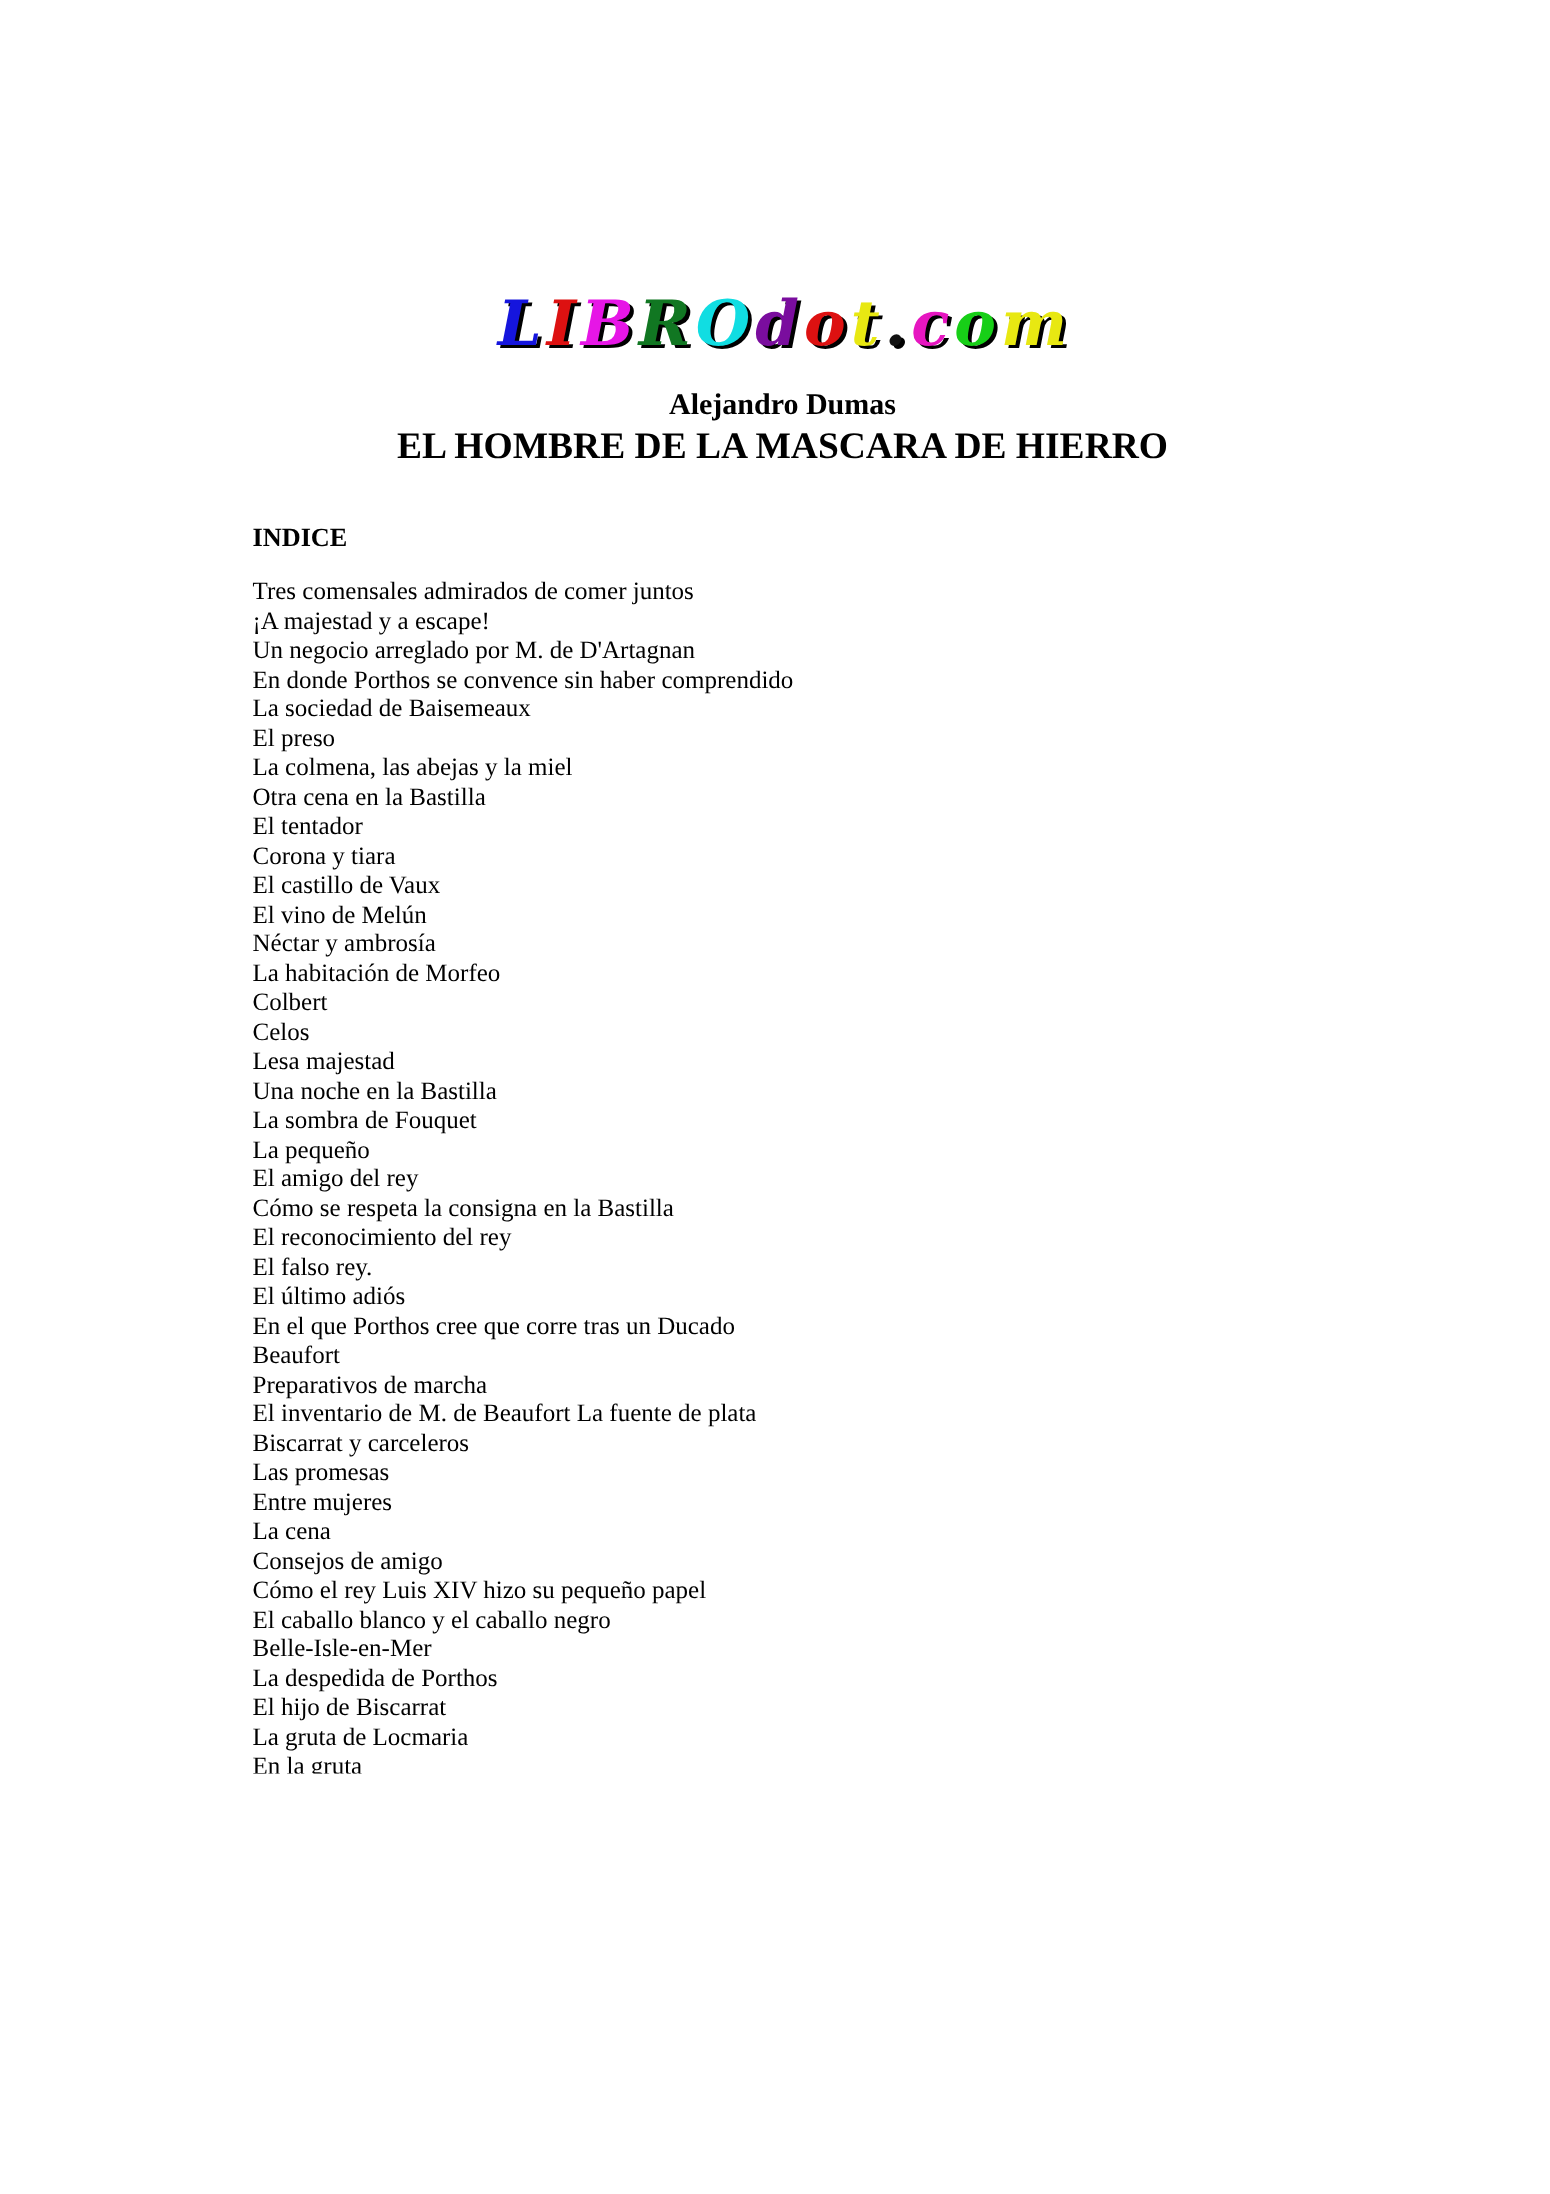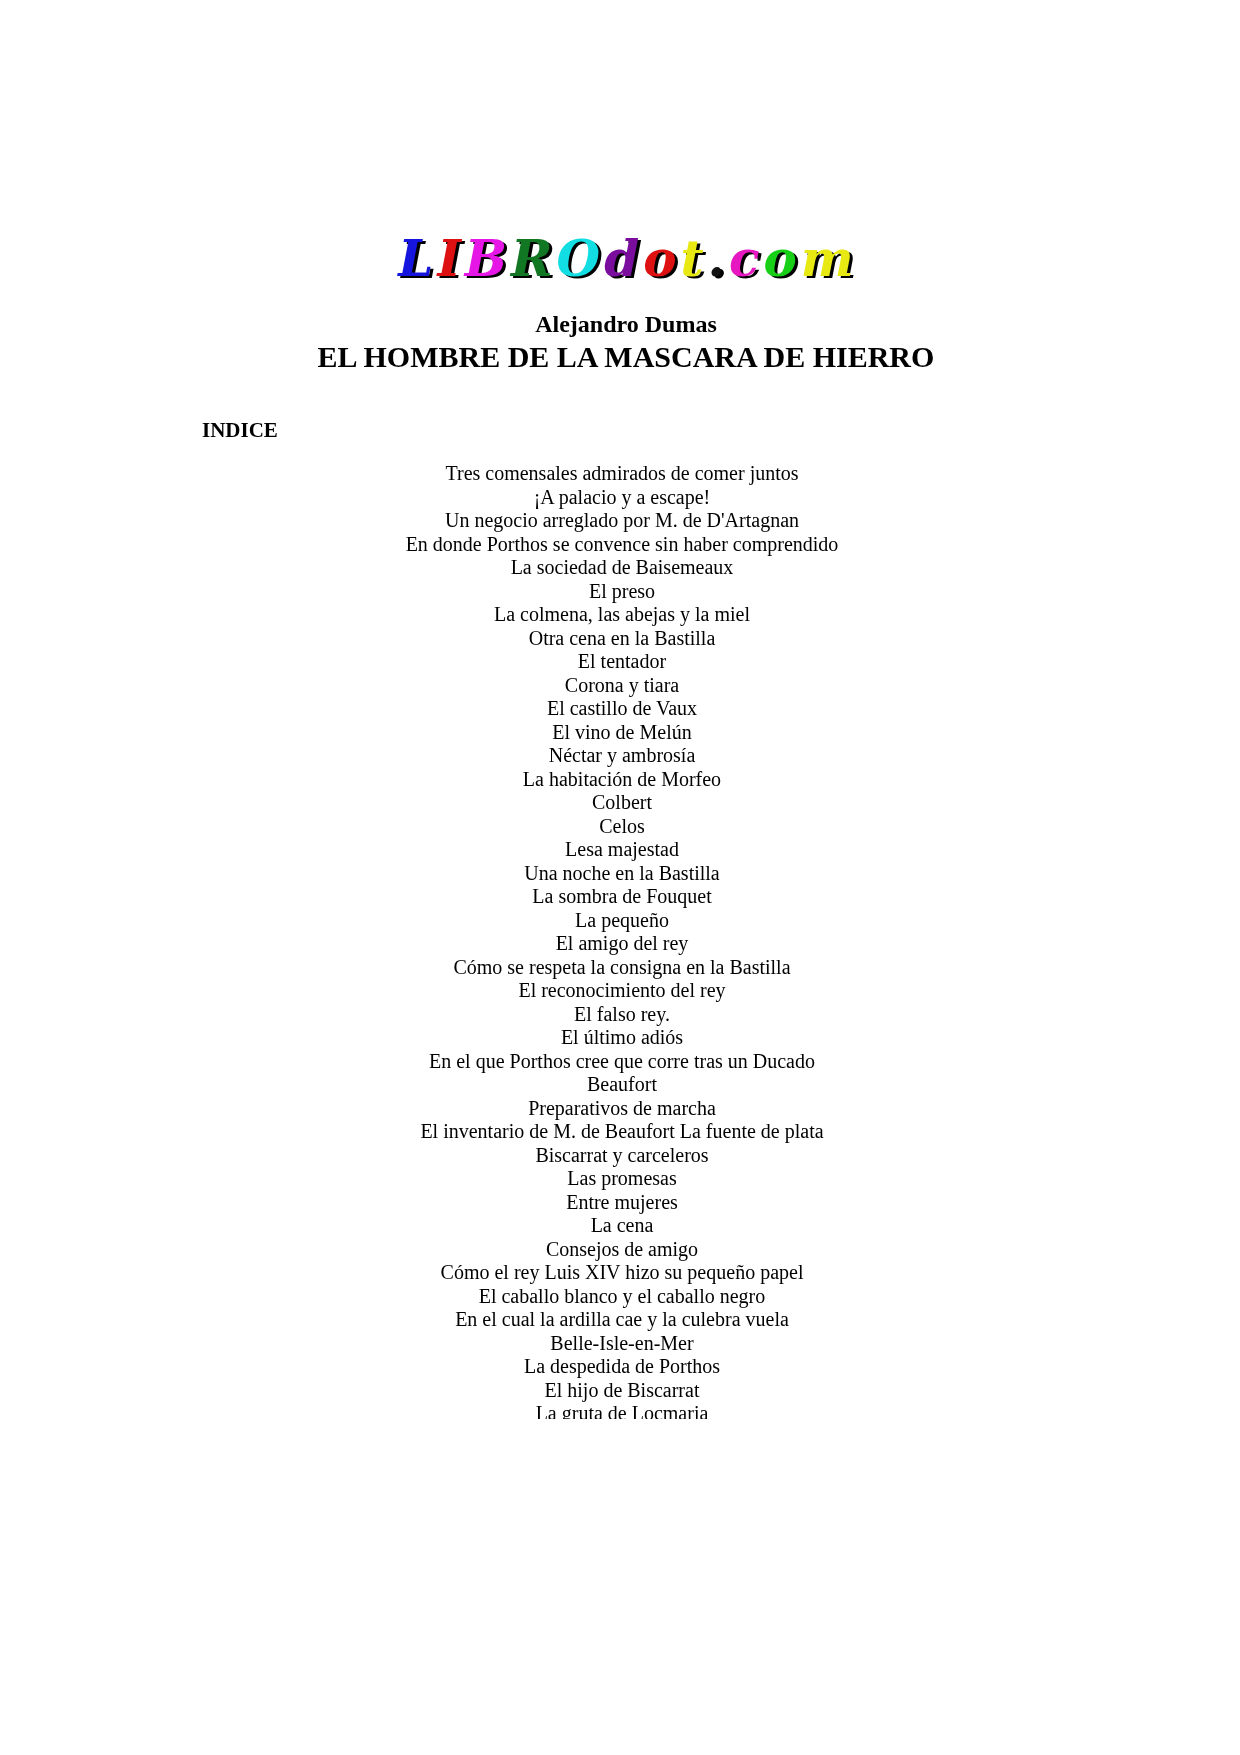--- a/index.html
+++ b/index.html
@@ -61,21 +61,20 @@
     font-weight: bold;
     font-size: 21px;
     line-height: 24px;
   }
   .entries {
     position: absolute;
     top: 462px;
     left: 202px;
     width: 840px;
     font-size: 20px;
-    text-align: center;
   }
   .entry {
     height: 23.5px;
     line-height: 23.5px;
     white-space: nowrap;
   }
 </style>
 </head>
 <body>
 
@@ -84,21 +83,21 @@
   <div class="logo"><span class="logo-letter" style="color: rgb(21, 21, 221);">L</span><span class="logo-letter" style="color: rgb(221, 17, 17);">I</span><span class="logo-letter" style="color: rgb(230, 22, 230);">B</span><span class="logo-letter" style="color: rgb(17, 119, 34);">R</span><span class="logo-letter" style="color: rgb(17, 221, 226);">O</span><span class="logo-letter" style="color: rgb(122, 13, 158);">d</span><span class="logo-letter" style="color: rgb(221, 17, 17);">o</span><span class="logo-letter" style="color: rgb(232, 232, 18);">t</span><span class="logo-letter" style="color: rgb(17, 17, 17);">.</span><span class="logo-letter" style="color: rgb(230, 22, 192);">c</span><span class="logo-letter" style="color: rgb(23, 207, 23);">o</span><span class="logo-letter" style="color: rgb(232, 232, 18);">m</span></div>
 
   <div class="author">Alejandro Dumas</div>
 
   <div class="title">EL HOMBRE DE LA MASCARA DE HIERRO</div>
 
   <div class="indice">INDICE</div>
 
   <div class="entries">
       <div class="entry">Tres comensales admirados de comer juntos</div>
-      <div class="entry">¡A palacio y a escape!</div>
+      <div class="entry">¡A majestad y a escape!</div>
       <div class="entry">Un negocio arreglado por M. de D'Artagnan</div>
       <div class="entry">En donde Porthos se convence sin haber comprendido</div>
       <div class="entry">La sociedad de Baisemeaux</div>
       <div class="entry">El preso</div>
       <div class="entry">La colmena, las abejas y la miel</div>
       <div class="entry">Otra cena en la Bastilla</div>
       <div class="entry">El tentador</div>
       <div class="entry">Corona y tiara</div>
       <div class="entry">El castillo de Vaux</div>
       <div class="entry">El vino de Melún</div>
@@ -119,21 +118,20 @@
       <div class="entry">Beaufort</div>
       <div class="entry">Preparativos de marcha</div>
       <div class="entry">El inventario de M. de Beaufort La fuente de plata</div>
       <div class="entry">Biscarrat y carceleros</div>
       <div class="entry">Las promesas</div>
       <div class="entry">Entre mujeres</div>
       <div class="entry">La cena</div>
       <div class="entry">Consejos de amigo</div>
       <div class="entry">Cómo el rey Luis XIV hizo su pequeño papel</div>
       <div class="entry">El caballo blanco y el caballo negro</div>
-      <div class="entry">En el cual la ardilla cae y la culebra vuela</div>
       <div class="entry">Belle-Isle-en-Mer</div>
       <div class="entry">La despedida de Porthos</div>
       <div class="entry">El hijo de Biscarrat</div>
       <div class="entry">La gruta de Locmaria</div>
       <div class="entry">En la gruta</div>
       <div class="entry">Un canto de Hornero</div>
     </div>
 
 </div>
 

